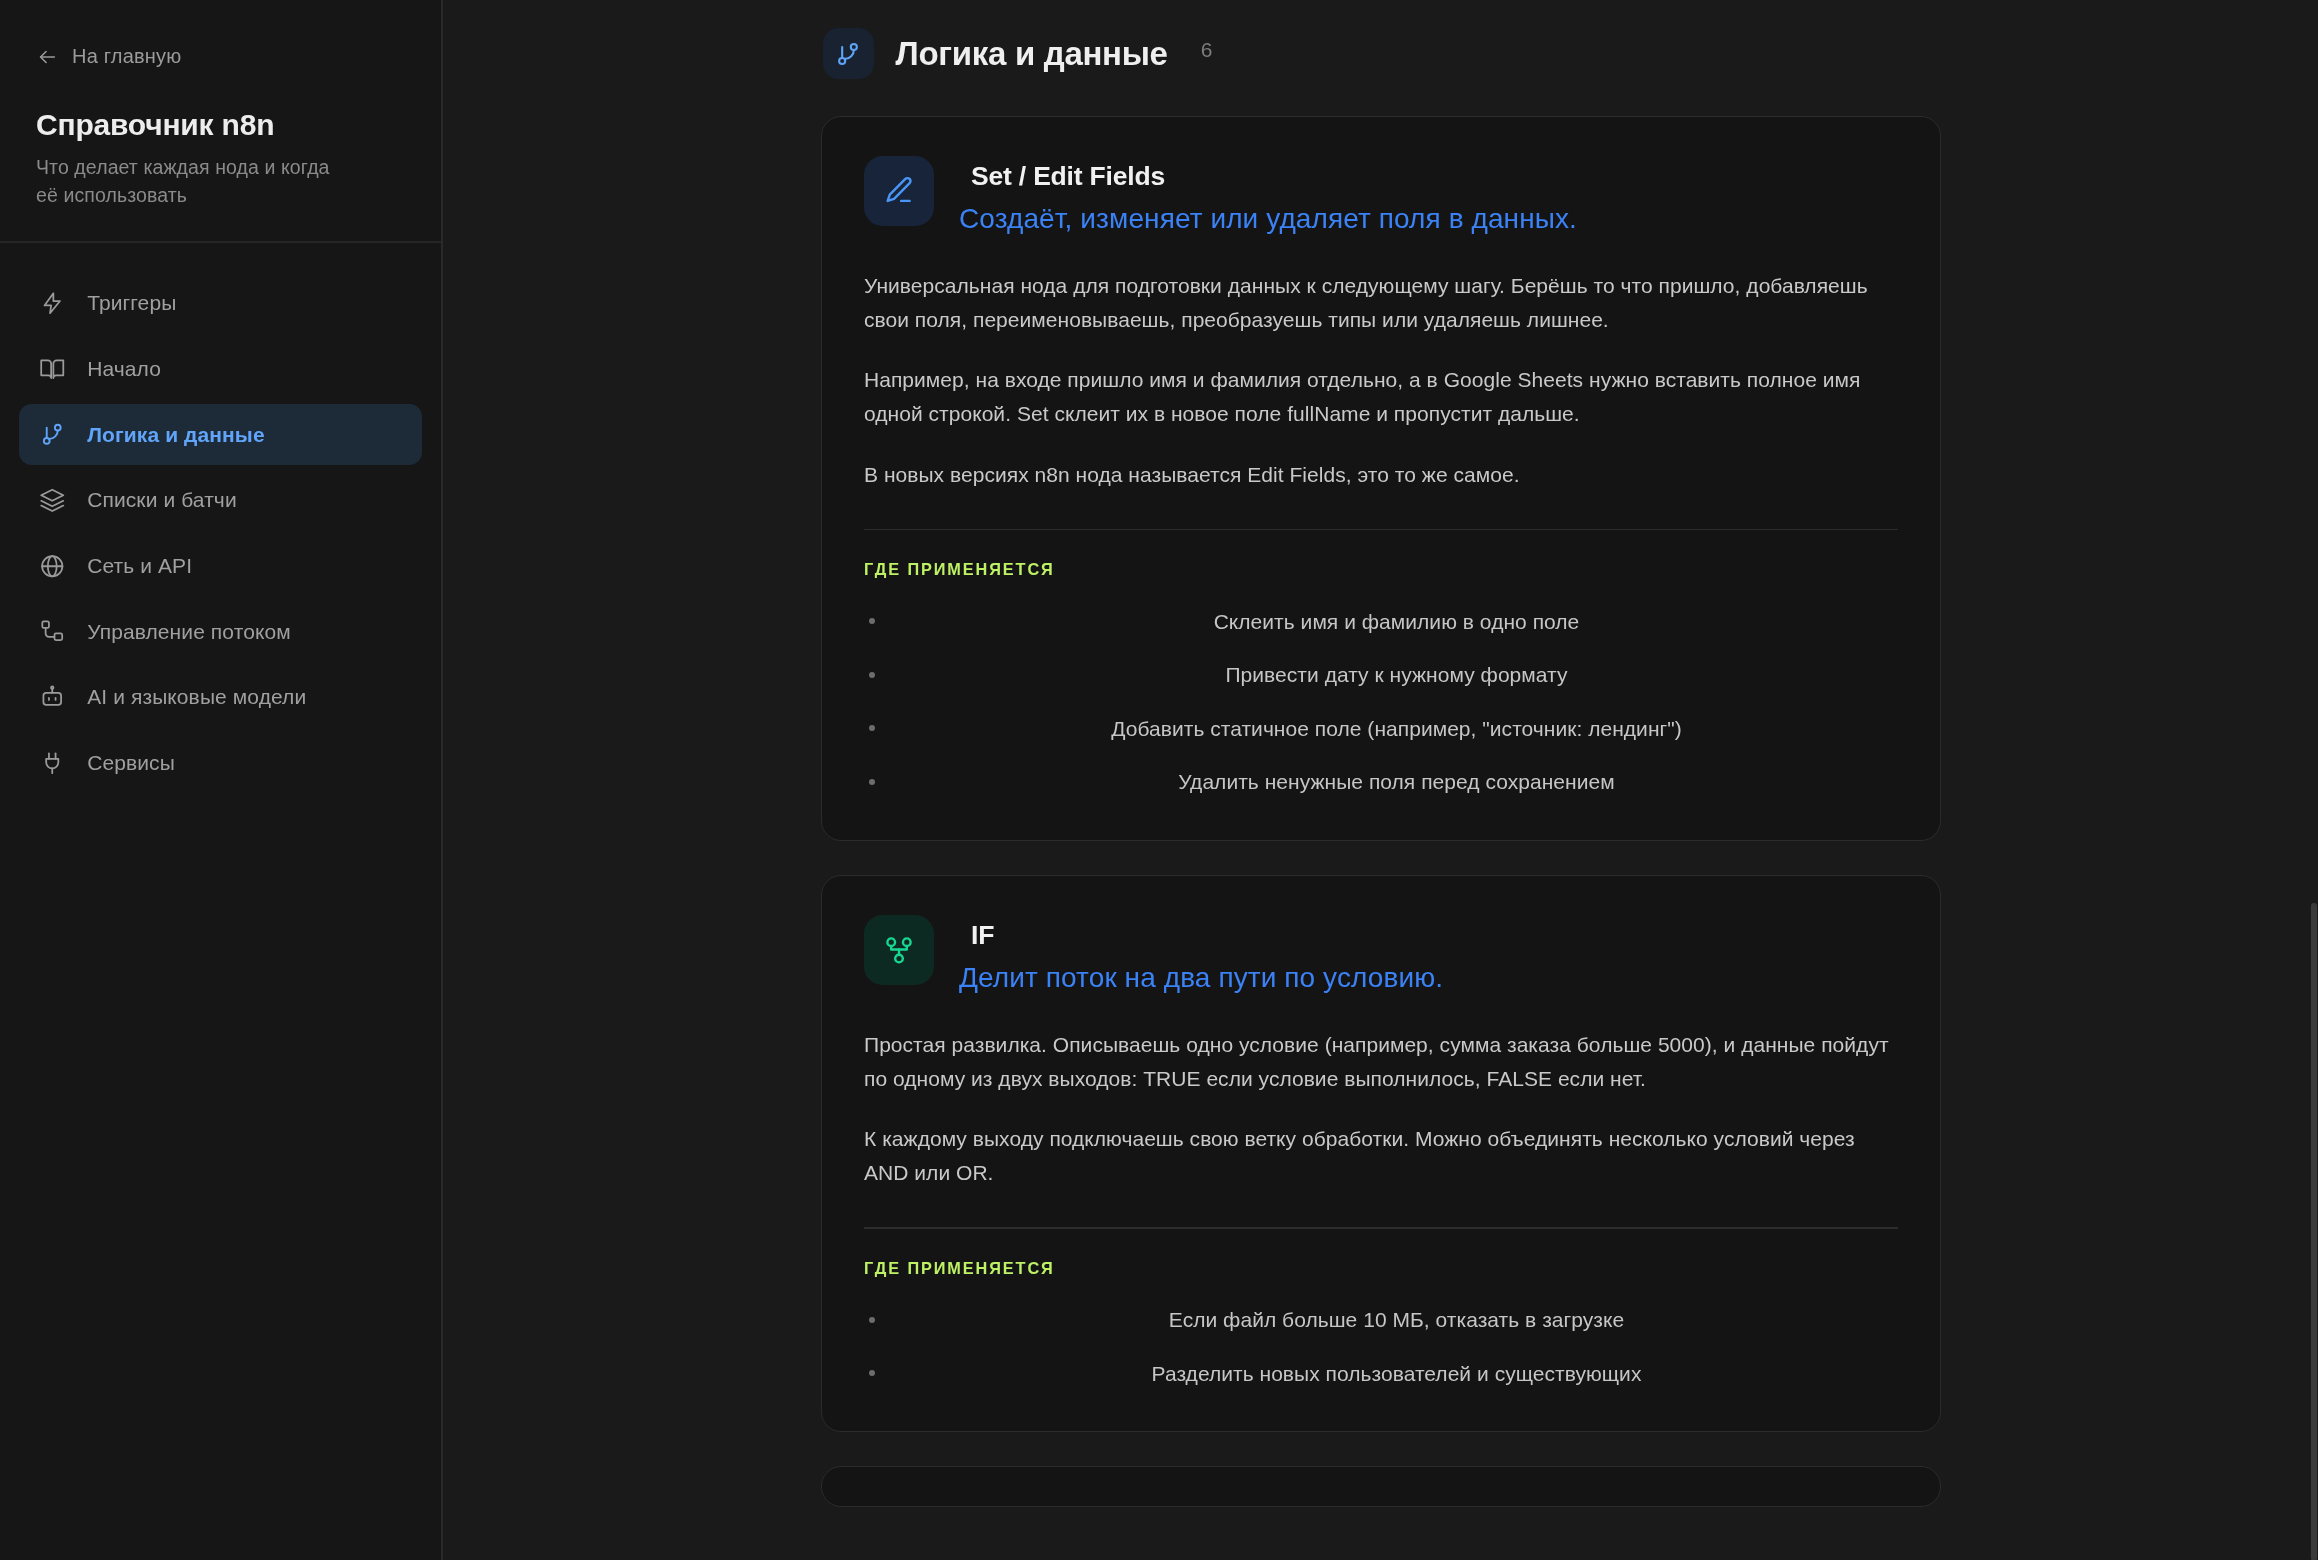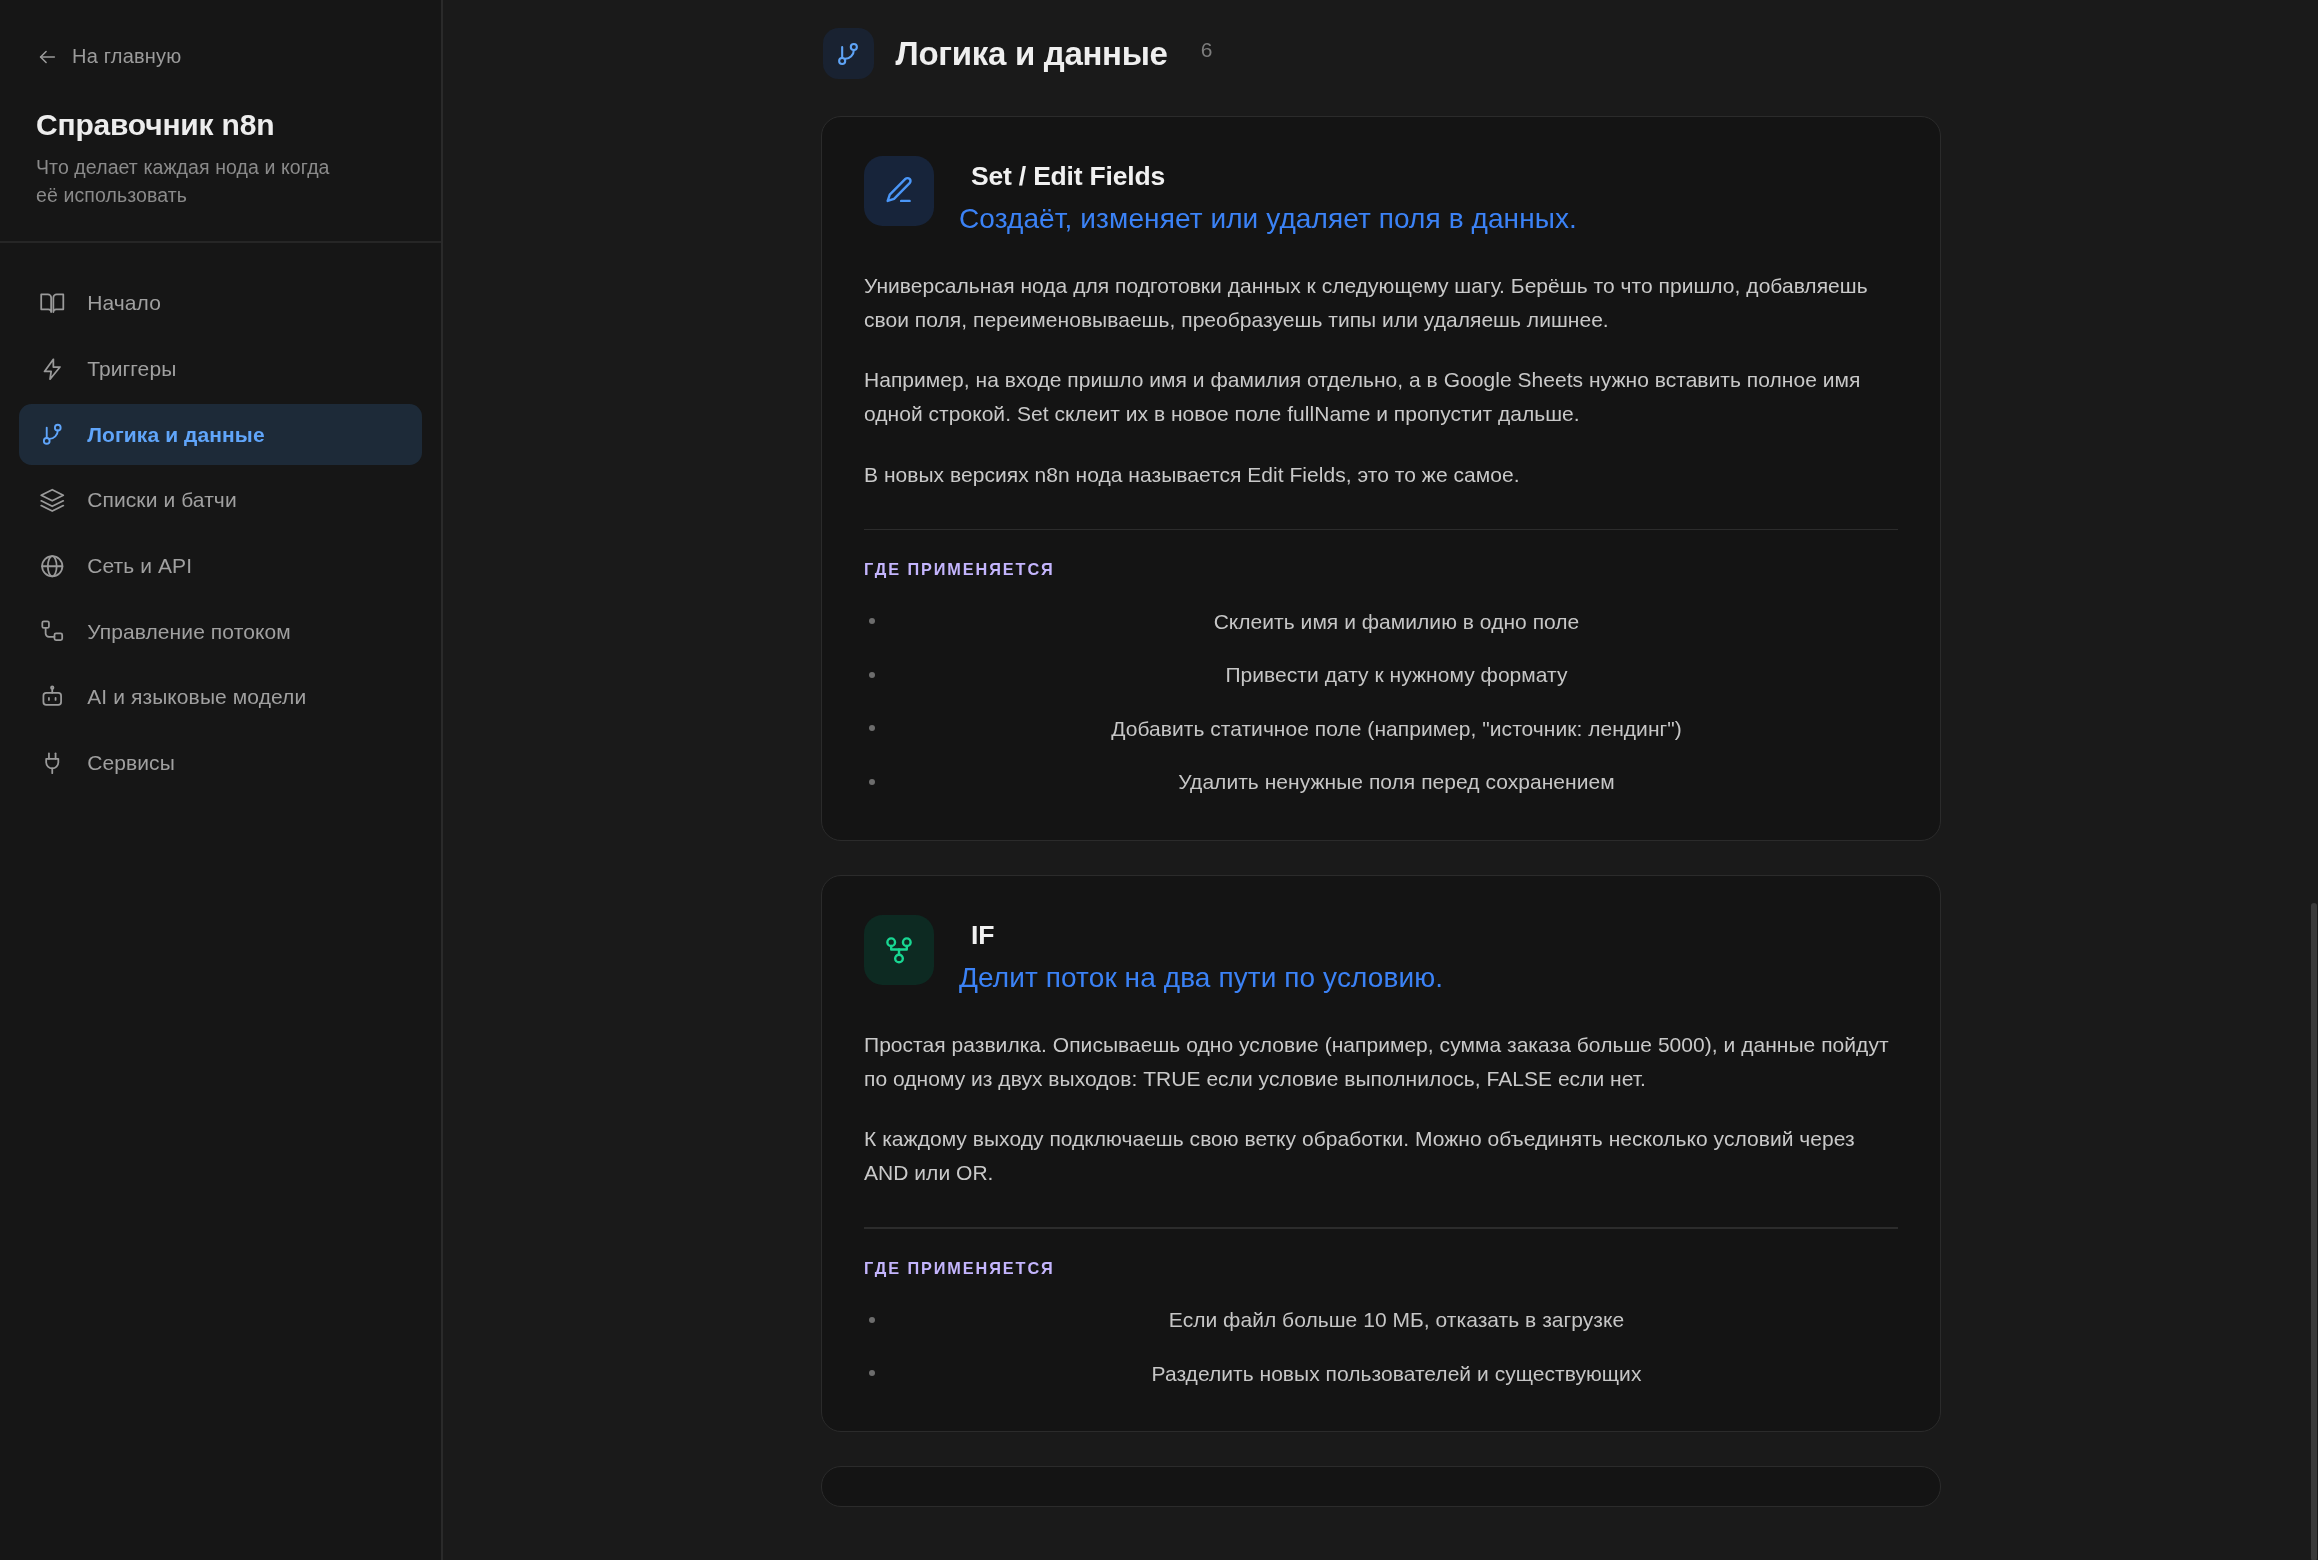--- a/index.html
+++ b/index.html
@@ -194,21 +194,21 @@
   }
   .card-body p:last-child { margin-bottom: 0; }
 
   .divider {
     height: 1.6px;
     background: #2c2c2c;
     margin: 37px 0 30px 0;
   }
 
   .usage-label {
-    color: #c4b5fd;
+    color: #bef264;
     font-size: 16.3px;
     font-weight: 700;
     letter-spacing: 1.9px;
     text-transform: uppercase;
     margin-bottom: 26.5px;
   }
 
   .usage-list { list-style: none; }
   .usage-list li {
     position: relative;
@@ -264,34 +264,34 @@
 
       <div class="brand-title">Справочник n8n</div>
       <div class="brand-sub">Что делает каждая нода и когда её использовать</div>
     </div>
 
     <nav class="nav">
 
       <div class="nav-item">
         <span class="nav-ico">
           <svg width="26.5" height="26.5" viewBox="0 0 24 24" fill="none" stroke="currentColor" stroke-width="1.6" stroke-linecap="round" stroke-linejoin="round">
+            <polyline points="13,3 5,14 11,14 10,21 19,10 13,10 13,3"></polyline>
+          </svg>
+        </span>
+        <span>Триггеры</span>
+      </div>
+
+      <div class="nav-item">
+        <span class="nav-ico">
+          <svg width="26.5" height="26.5" viewBox="0 0 24 24" fill="none" stroke="currentColor" stroke-width="1.6" stroke-linecap="round" stroke-linejoin="round">
             <path d="M2 4h6a3 3 0 0 1 3 3v13a2.5 2.5 0 0 0-2.5-2.5H2z"></path>
             <path d="M22 4h-6a3 3 0 0 0-3 3v13a2.5 2.5 0 0 1 2.5-2.5H22z"></path>
           </svg>
         </span>
         <span>Начало</span>
-      </div>
-
-      <div class="nav-item">
-        <span class="nav-ico">
-          <svg width="26.5" height="26.5" viewBox="0 0 24 24" fill="none" stroke="currentColor" stroke-width="1.6" stroke-linecap="round" stroke-linejoin="round">
-            <polyline points="13,3 5,14 11,14 10,21 19,10 13,10 13,3"></polyline>
-          </svg>
-        </span>
-        <span>Триггеры</span>
       </div>
 
       <div class="nav-item active">
         <span class="nav-ico">
           <svg width="26.5" height="26.5" viewBox="0 0 24 24" fill="none" stroke="currentColor" stroke-width="1.7" stroke-linecap="round" stroke-linejoin="round">
             <circle cx="7" cy="18" r="2.6"></circle>
             <circle cx="17" cy="6" r="2.6"></circle>
             <path d="M7 15.4V6"></path>
             <path d="M17 8.6c0 4.2-3.4 7.6-7.6 7.6"></path>
           </svg>

